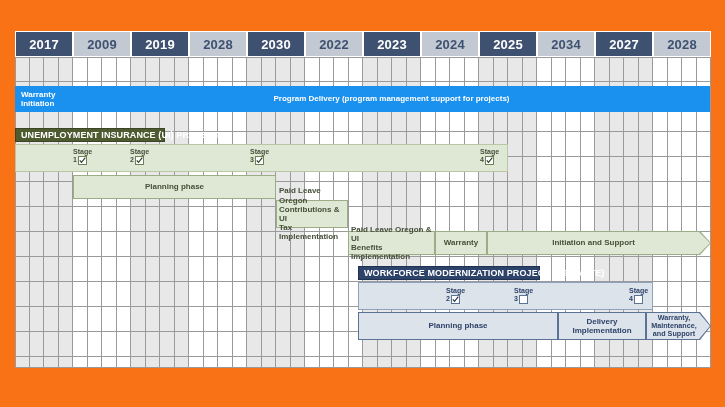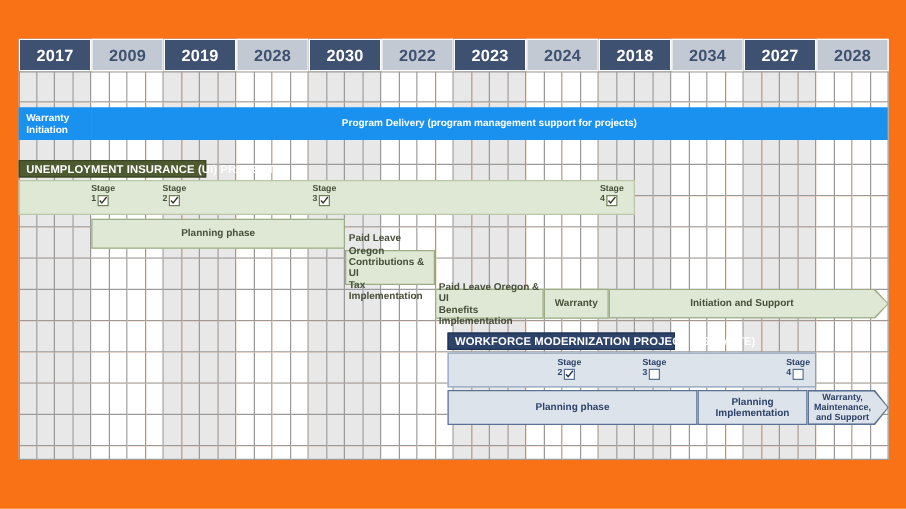--- a/index.html
+++ b/index.html
@@ -801,21 +801,21 @@
 
   <div id="year-header">
       <div class="year-cell year-dark" style="left: 15px; width: 58px;">2017</div>
       <div class="year-cell year-light" style="left: 73px; width: 58px;">2009</div>
       <div class="year-cell year-dark" style="left: 131px; width: 58px;">2019</div>
       <div class="year-cell year-light" style="left: 189px; width: 58px;">2028</div>
       <div class="year-cell year-dark" style="left: 247px; width: 58px;">2030</div>
       <div class="year-cell year-light" style="left: 305px; width: 58px;">2022</div>
       <div class="year-cell year-dark" style="left: 363px; width: 58px;">2023</div>
       <div class="year-cell year-light" style="left: 421px; width: 58px;">2024</div>
-      <div class="year-cell year-dark" style="left: 479px; width: 58px;">2018</div>
+      <div class="year-cell year-dark" style="left: 479px; width: 58px;">2025</div>
       <div class="year-cell year-light" style="left: 537px; width: 58px;">2034</div>
       <div class="year-cell year-dark" style="left: 595px; width: 58px;">2027</div>
       <div class="year-cell year-light" style="left: 653px; width: 58px;">2028</div>
     </div>
 
 
   <div class="bar bar-blue bar-blue-left" style="left:15px; top:86px; width:58px; height:26px;">
     <span>Warranty
 Initiation</span>
   </div>
@@ -934,21 +934,21 @@
       <span>4</span>
       <span class="chk chk-steel"></span>
     </span>
   </div>
 
   <div class="bar bar-steel" style="left:358px; top:312px; width:200px; height:28px;">
     <span>Planning phase</span>
   </div>
 
   <div class="bar bar-steel" style="left:558px; top:312px; width:88px; height:28px;">
-    <span>Planning
+    <span>Delivery
 Implementation</span>
   </div>
 
   <div class="abs arrow-steel-outline" style="left:646px; top:312px; width:65px; height:28px;"></div>
   <div class="bar arrow-steel" style="left:647px; top:313px; width:63px; height:26px;">
     <span style="margin-right:9px; font-size:7.2px;">Warranty, Maintenance,
 and Support</span>
   </div>
 
 </div>

